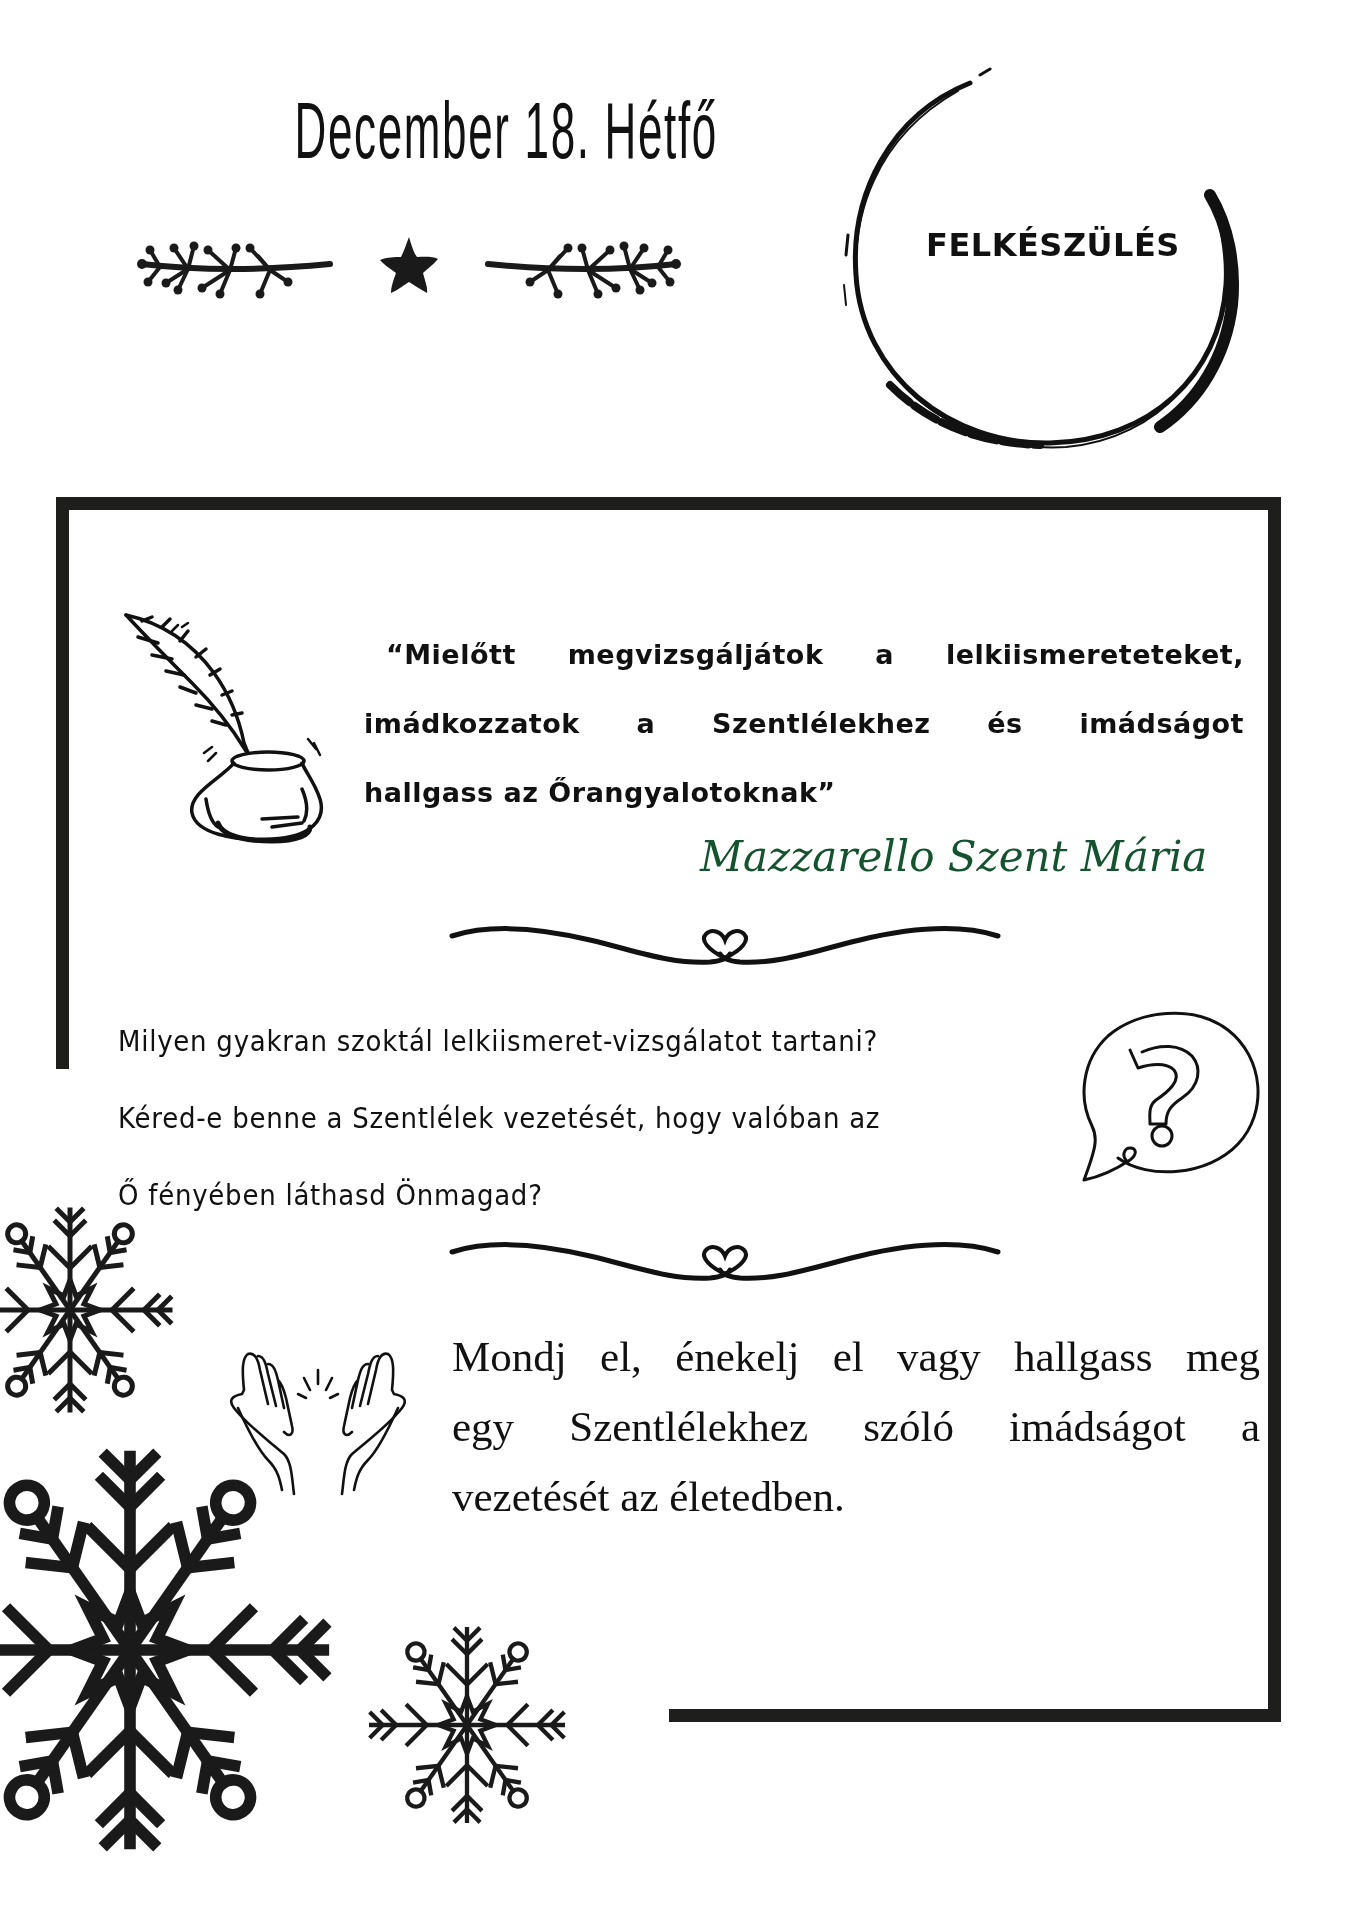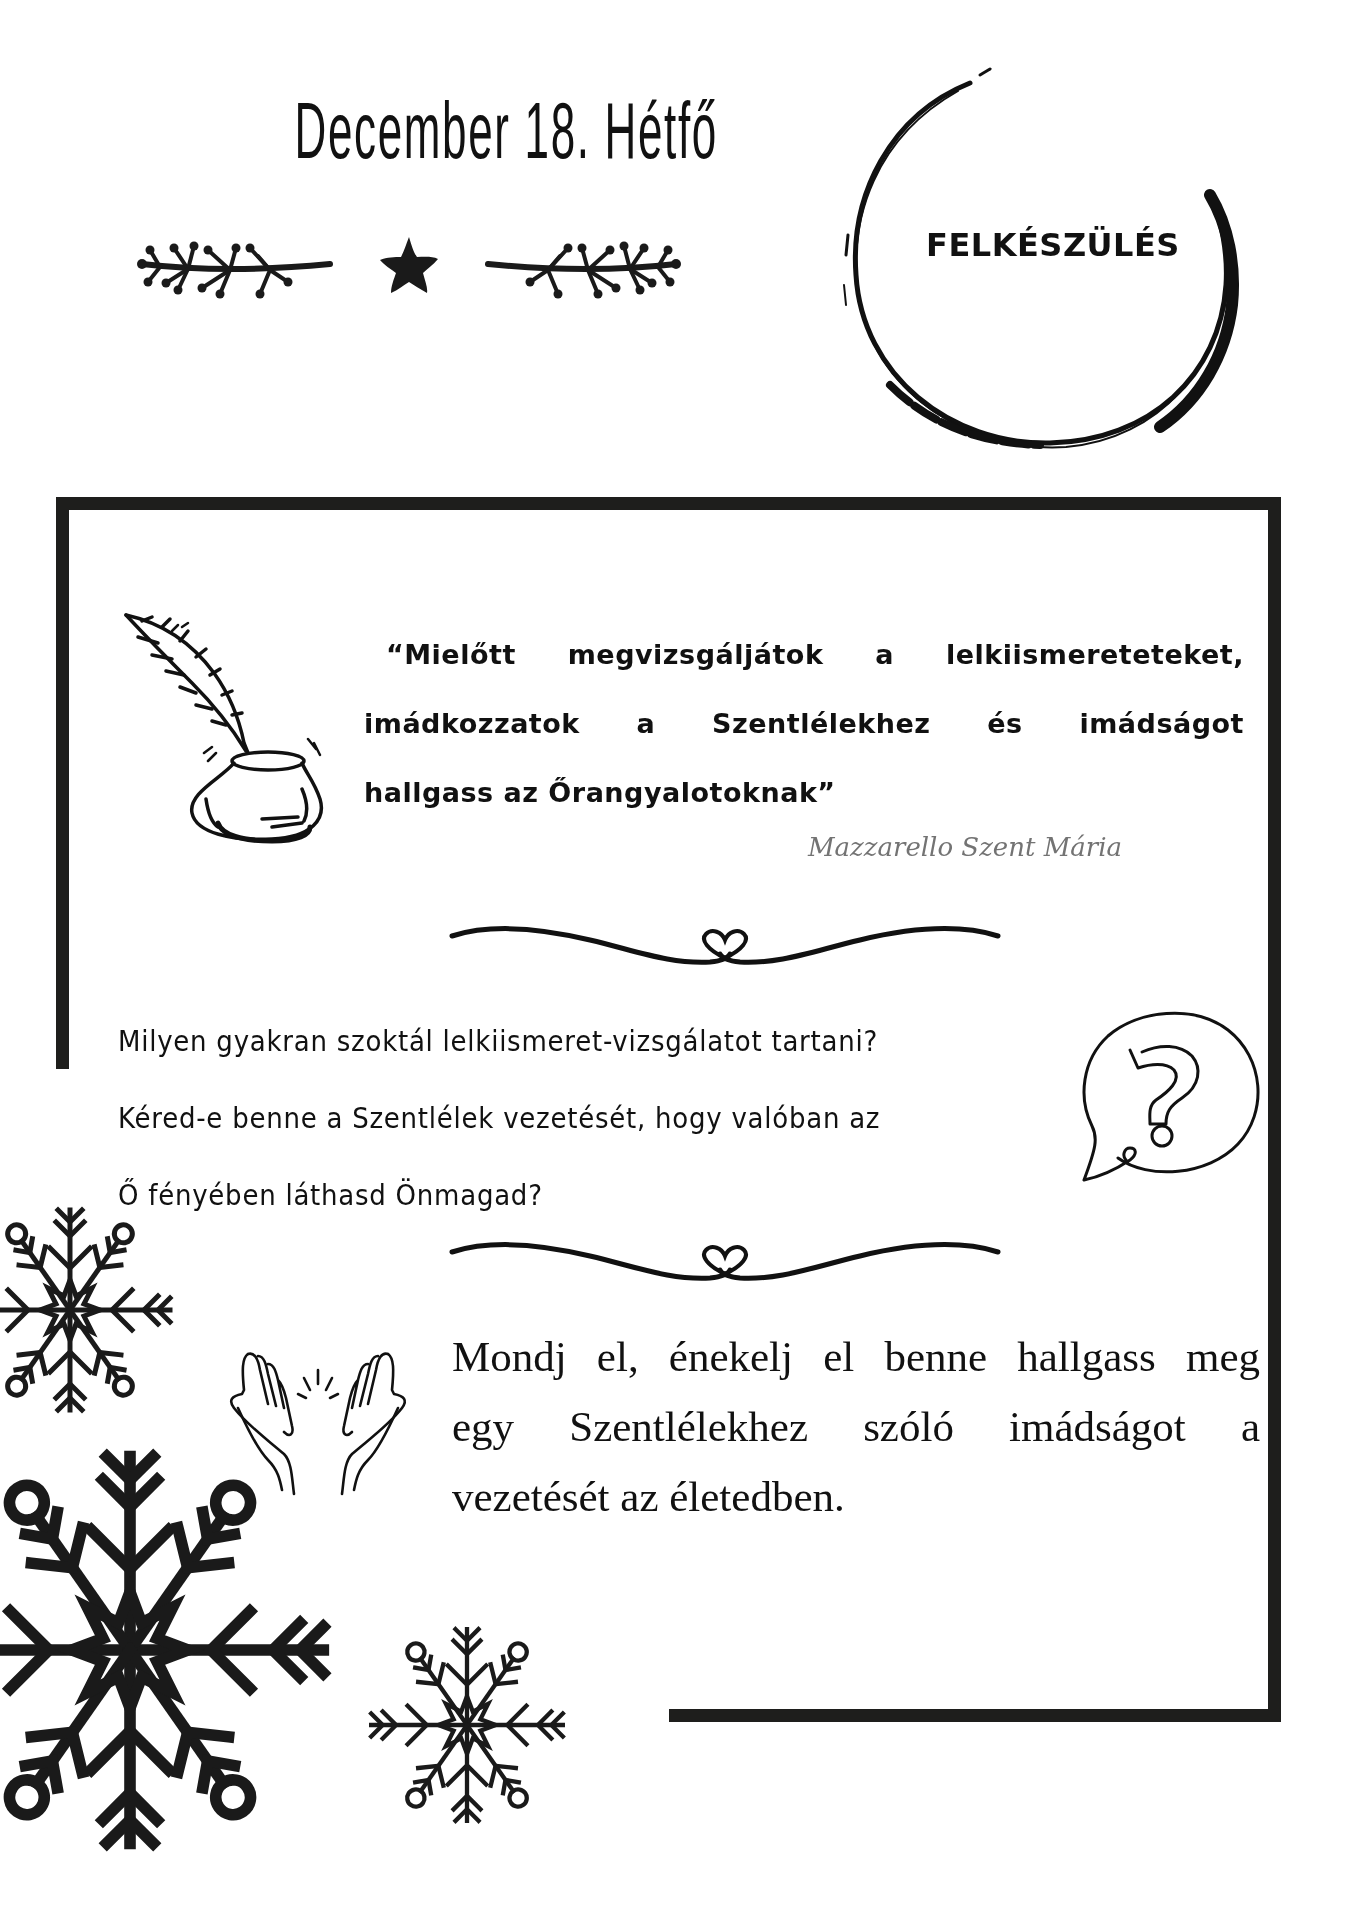--- a/index.html
+++ b/index.html
@@ -22,22 +22,22 @@
   .frame-bottom { left: 669px; top: 1709px; width: 612px; height: 13px; background: #1e1e1c; }
   .quote {
     left: 350px; top: 620px; width: 880px;
     font-family: "DejaVu Sans", sans-serif; font-weight: bold; font-size: 27px; line-height: 69px;
     text-align: justify; text-align-last: left; color: #111; letter-spacing: 0.5px; margin-left: 14px;
   }
   .quote-line { display: block; text-align: justify; text-align-last: justify; }
   .quote-line.first { padding-left: 22px; }
   .quote-line.last { text-align-last: left; }
   .author {
-    left: 700px; top: 832px; width: 530px; text-align: center;
-    font-family: "DejaVu Serif", serif; font-style: italic; font-size: 26px; color: #737373;
+    left: 700px; top: 832px; width: 530px; text-align: left;
+    font-family: "DejaVu Serif", serif; font-style: italic; font-size: 42px; color: #14532d;
   }
   .question {
     left: 118px; top: 1003px; width: 935px;
     font-family: "DejaVu Sans", sans-serif; font-size: 28px; line-height: 77px; color: #111;
     transform: scaleX(0.93); transform-origin: left top;
   }
   .question-line { display: block; white-space: nowrap; letter-spacing: 0.8px; }
   .task {
     left: 452px; top: 1322px; width: 808px;
     font-family: "Liberation Serif", "DejaVu Serif", serif; font-size: 43px; line-height: 70px; color: #111;
@@ -205,21 +205,21 @@
     <path d="M20 4 C 26 2 30 8 32 20 L 40 54 M30 6 C 36 6 38 14 40 24 L 48 56 M40 14 C 46 14 48 22 50 30 L 56 58 M50 30 C 54 34 56 40 58 48 L 64 76 C 66 84 62 88 56 82"></path>
     <path d="M10 58 C 20 80 30 100 40 110 C 50 120 52 130 54 140"></path>
     <path d="M160 4 C 166 8 166 20 164 40 L 166 44 C 176 46 180 50 174 58 C 160 76 140 90 124 104 C 116 112 116 130 114 144"></path>
     <path d="M160 4 C 154 2 150 8 148 20 L 140 54 M150 6 C 144 6 142 14 140 24 L 132 56 M140 14 C 134 14 132 22 130 30 L 124 58 M130 30 C 126 34 124 40 122 48 L 116 76 C 114 84 118 88 124 82"></path>
     <path d="M170 58 C 160 80 150 100 140 110 C 130 120 128 130 126 140"></path>
     <path d="M90 20 L 90 34 M76 28 L 82 40 M104 28 L 98 40 M70 44 L 78 48 M110 44 L 102 48"></path>
   </g>
 </svg>
 
 <div class="abs task">
-  <span class="task-line">Mondj el, énekelj el benne hallgass meg</span>
+  <span class="task-line">Mondj el, énekelj el vagy hallgass meg</span>
   <span class="task-line">egy Szentlélekhez szóló imádságot a</span>
   <span class="task-line last">vezetését az életedben.</span>
 </div>
 
 <svg width="0" height="0" style="position:absolute">
   <defs>
     <g id="flake-arm">
       <line x1="0" y1="0" x2="0" y2="-100"></line>
       <polyline points="-14,-88 0,-74 14,-88"></polyline>
       <polyline points="-20,-62 0,-42 20,-62"></polyline>

